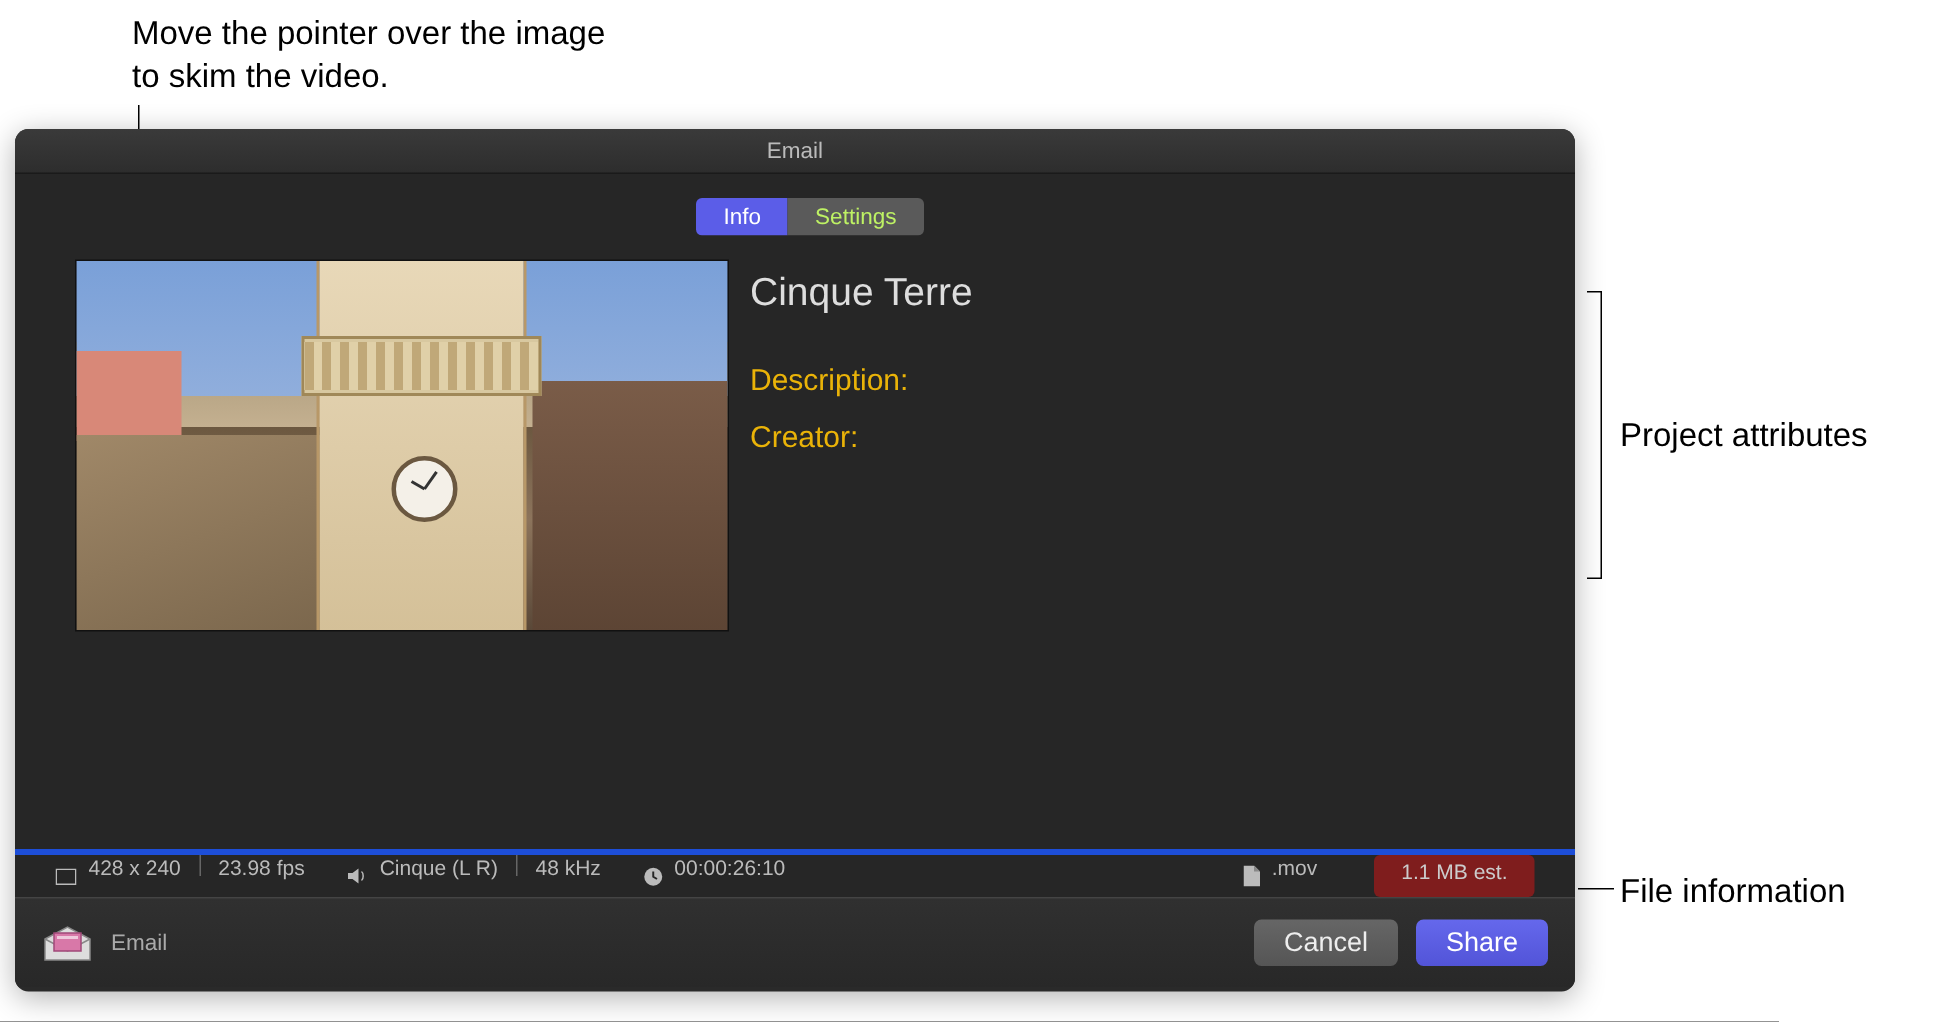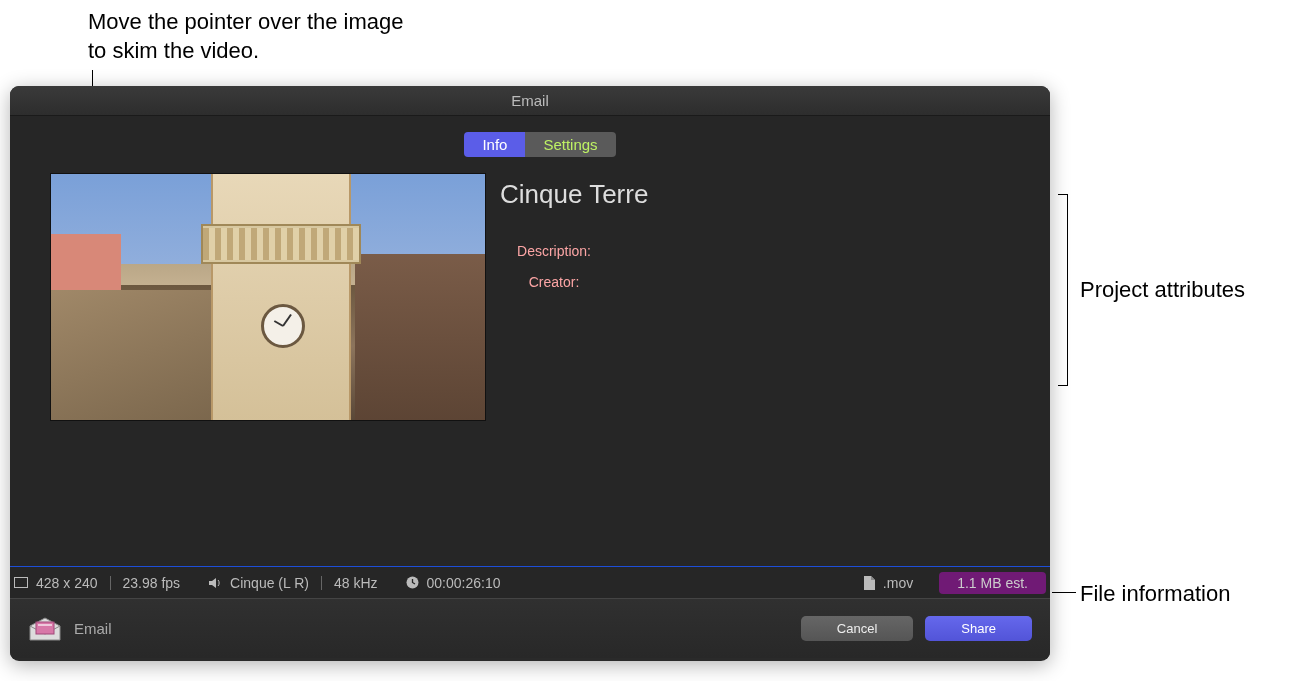--- a/index.html
+++ b/index.html
@@ -199,23 +199,23 @@
       font-weight: 400;
       margin-bottom: 30px;
     }
     .attr-row {
       display: flex;
       margin-bottom: 12px;
       align-items: flex-start;
     }
     .attr-label {
       width: 120px;
-      text-align: center;
-      color: #fca5a5;
-      font-size: 14px;
+      text-align: left;
+      color: #eab308;
+      font-size: 20px;
       padding-right: 12px;
       padding-top: 3px;
     }
     .attr-value {
       flex: 1;
       color: #ddd;
       font-size: 16px;
       padding: 3px 8px;
       background: rgba(60,60,60,0.5);
       border-radius: 3px;
@@ -230,63 +230,63 @@
     .tag {
       background: #5b5de8;
       color: #fff;
       font-size: 15px;
       padding: 2px 16px;
       border-radius: 2px;
     }
     .info-bar {
       height: 32px;
       background: #262626;
-      border-top: 1px solid #1d4ed8;
+      border-top: 4px solid #1d4ed8;
       display: flex;
-      align-items: center;
-      padding: 0 4px;
+      padding: 0 27px;
       font-size: 14px;
       color: #bbb;
       gap: 8px;
     }
     .info-bar .spacer { flex: 1; }
     .info-bar .divider {
       width: 1px;
       height: 14px;
       background: #666;
       margin: 0 4px;
     }
     .size-est {
-      background: #701a75;
+      background: #7f1d1d;
       padding: 3px 18px;
       border-radius: 4px;
       color: #ccc;
+      margin-left: 12px;
     }
     .icon-mini {
       display: inline-flex;
       align-items: center;
     }
     .footer-bar {
       height: 60px;
       background: linear-gradient(to bottom,#303030,#282828);
       border-top: 1px solid #444;
       display: flex;
       align-items: center;
       padding: 0 18px;
       gap: 12px;
     }
     .footer-bar .label {
       color: #aaa;
       font-size: 15px;
     }
     .footer-bar .spacer { flex: 1; }
     .btn {
-      padding: 5px 36px;
+      padding: 5px 20px;
       border-radius: 5px;
-      font-size: 13px;
+      font-size: 18px;
       border: none;
       cursor: pointer;
     }
     .btn-default {
       background: linear-gradient(to bottom,#666,#555);
       color: #eee;
     }
     .btn-primary {
       background: linear-gradient(to bottom,#6568ec,#5254d8);
       color: #fff;

